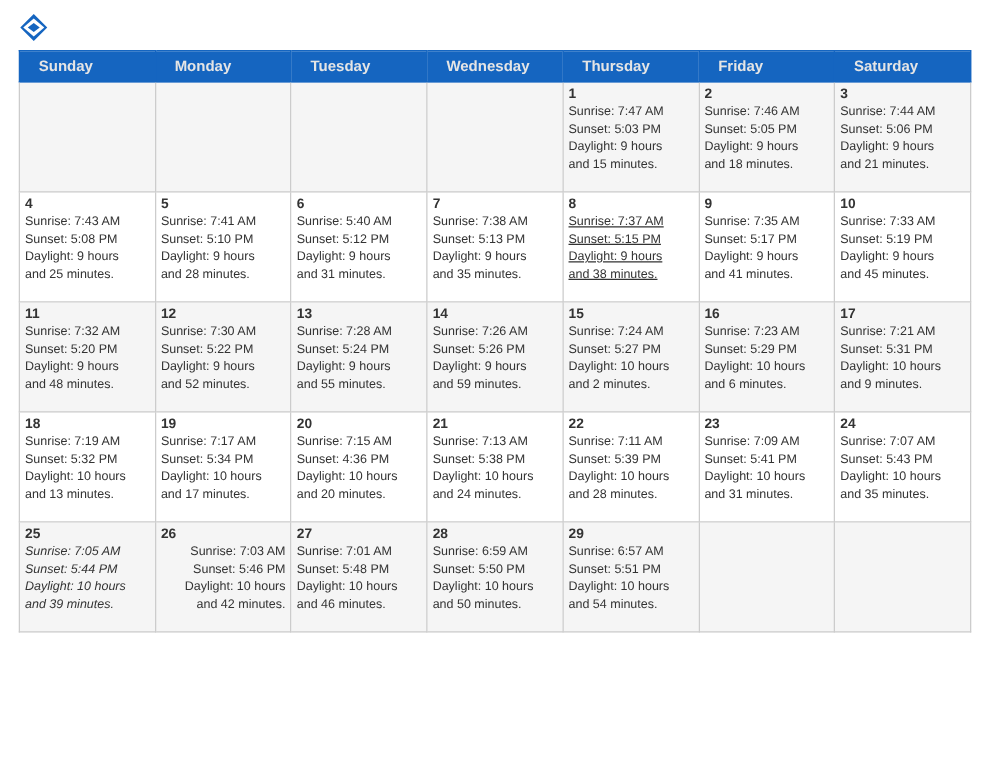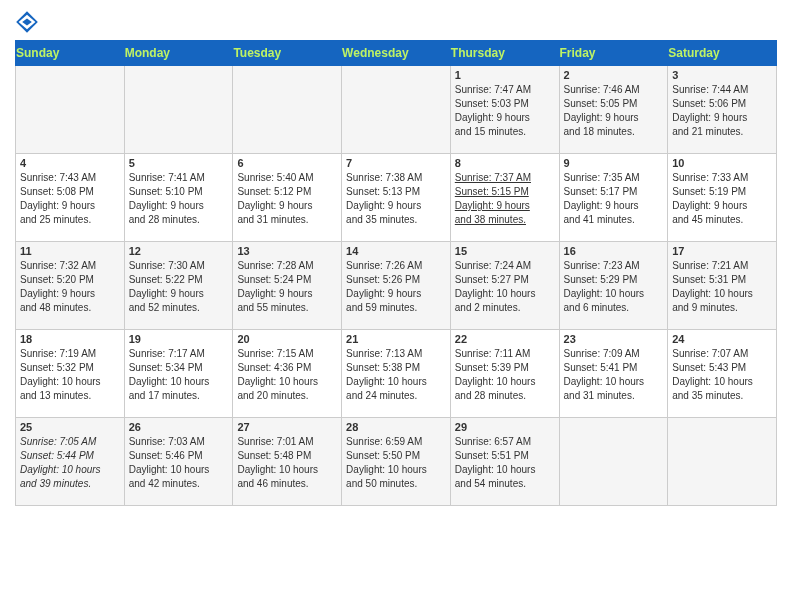--- a/index.html
+++ b/index.html
@@ -51,24 +51,24 @@
       font-size: 14px;
       color: #333;
     }
     table {
       width: 100%;
       border-collapse: collapse;
       table-layout: fixed;
     }
     thead tr th {
       background: #1565c0;
-      color: #bef264;
+      color: #e5e5e5;
       font-size: 12px;
       font-weight: bold;
-      padding: 5px 0;
+      padding: 5px 15px;
       text-align: left;
       border: 1px solid #1565c0;
     }
     tbody tr td {
       border: 1px solid #ccc;
       vertical-align: top;
       padding: 3px 4px;
       font-size: 9.5px;
       color: #333;
       height: 88px;
@@ -307,21 +307,21 @@
         <tr>
           <td>
             <span class="day-num">25</span>
             <div class="day-info" style="white-space: pre-line; font-style: italic;">Sunrise: 7:05 AM
 Sunset: 5:44 PM
 Daylight: 10 hours
 and 39 minutes.</div>
           </td>
           <td>
             <span class="day-num">26</span>
-            <div class="day-info" style="white-space: pre-line;">Sunrise: 7:03 AM
+            <div class="day-info" style="white-space: pre-line; text-align: right;">Sunrise: 7:03 AM
 Sunset: 5:46 PM
 Daylight: 10 hours
 and 42 minutes.</div>
           </td>
           <td>
             <span class="day-num">27</span>
             <div class="day-info" style="white-space: pre-line;">Sunrise: 7:01 AM
 Sunset: 5:48 PM
 Daylight: 10 hours
 and 46 minutes.</div>

